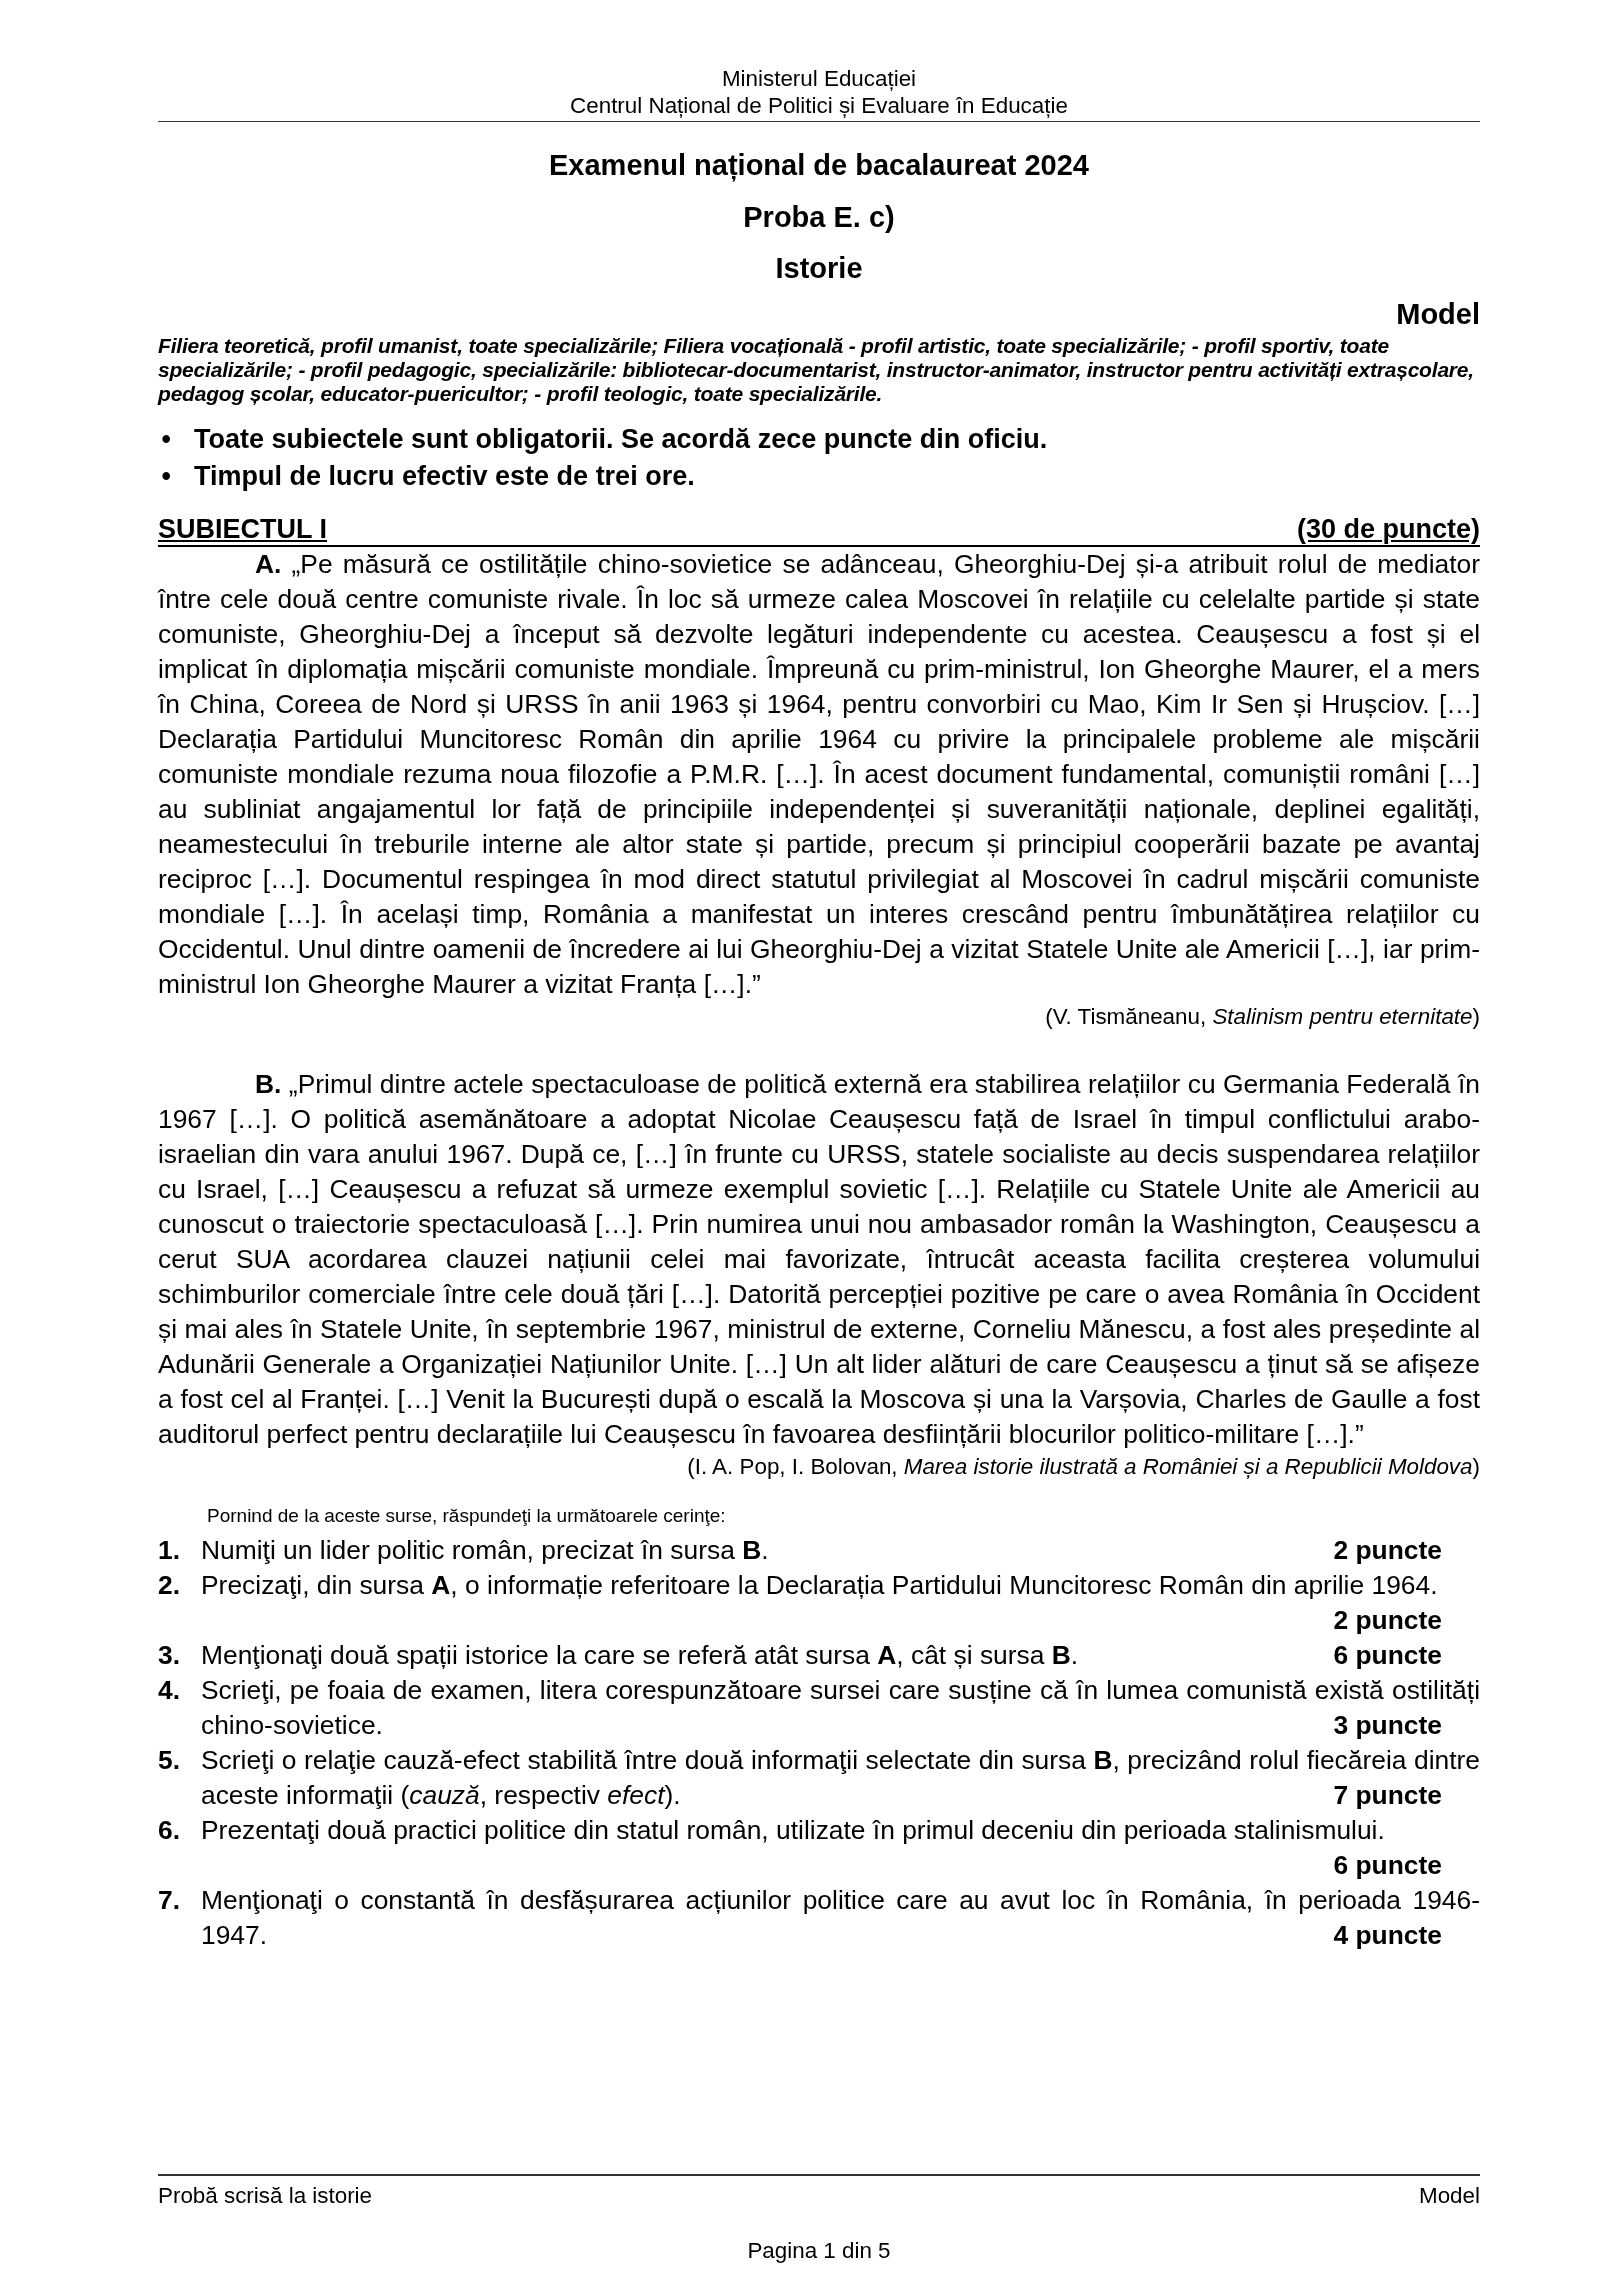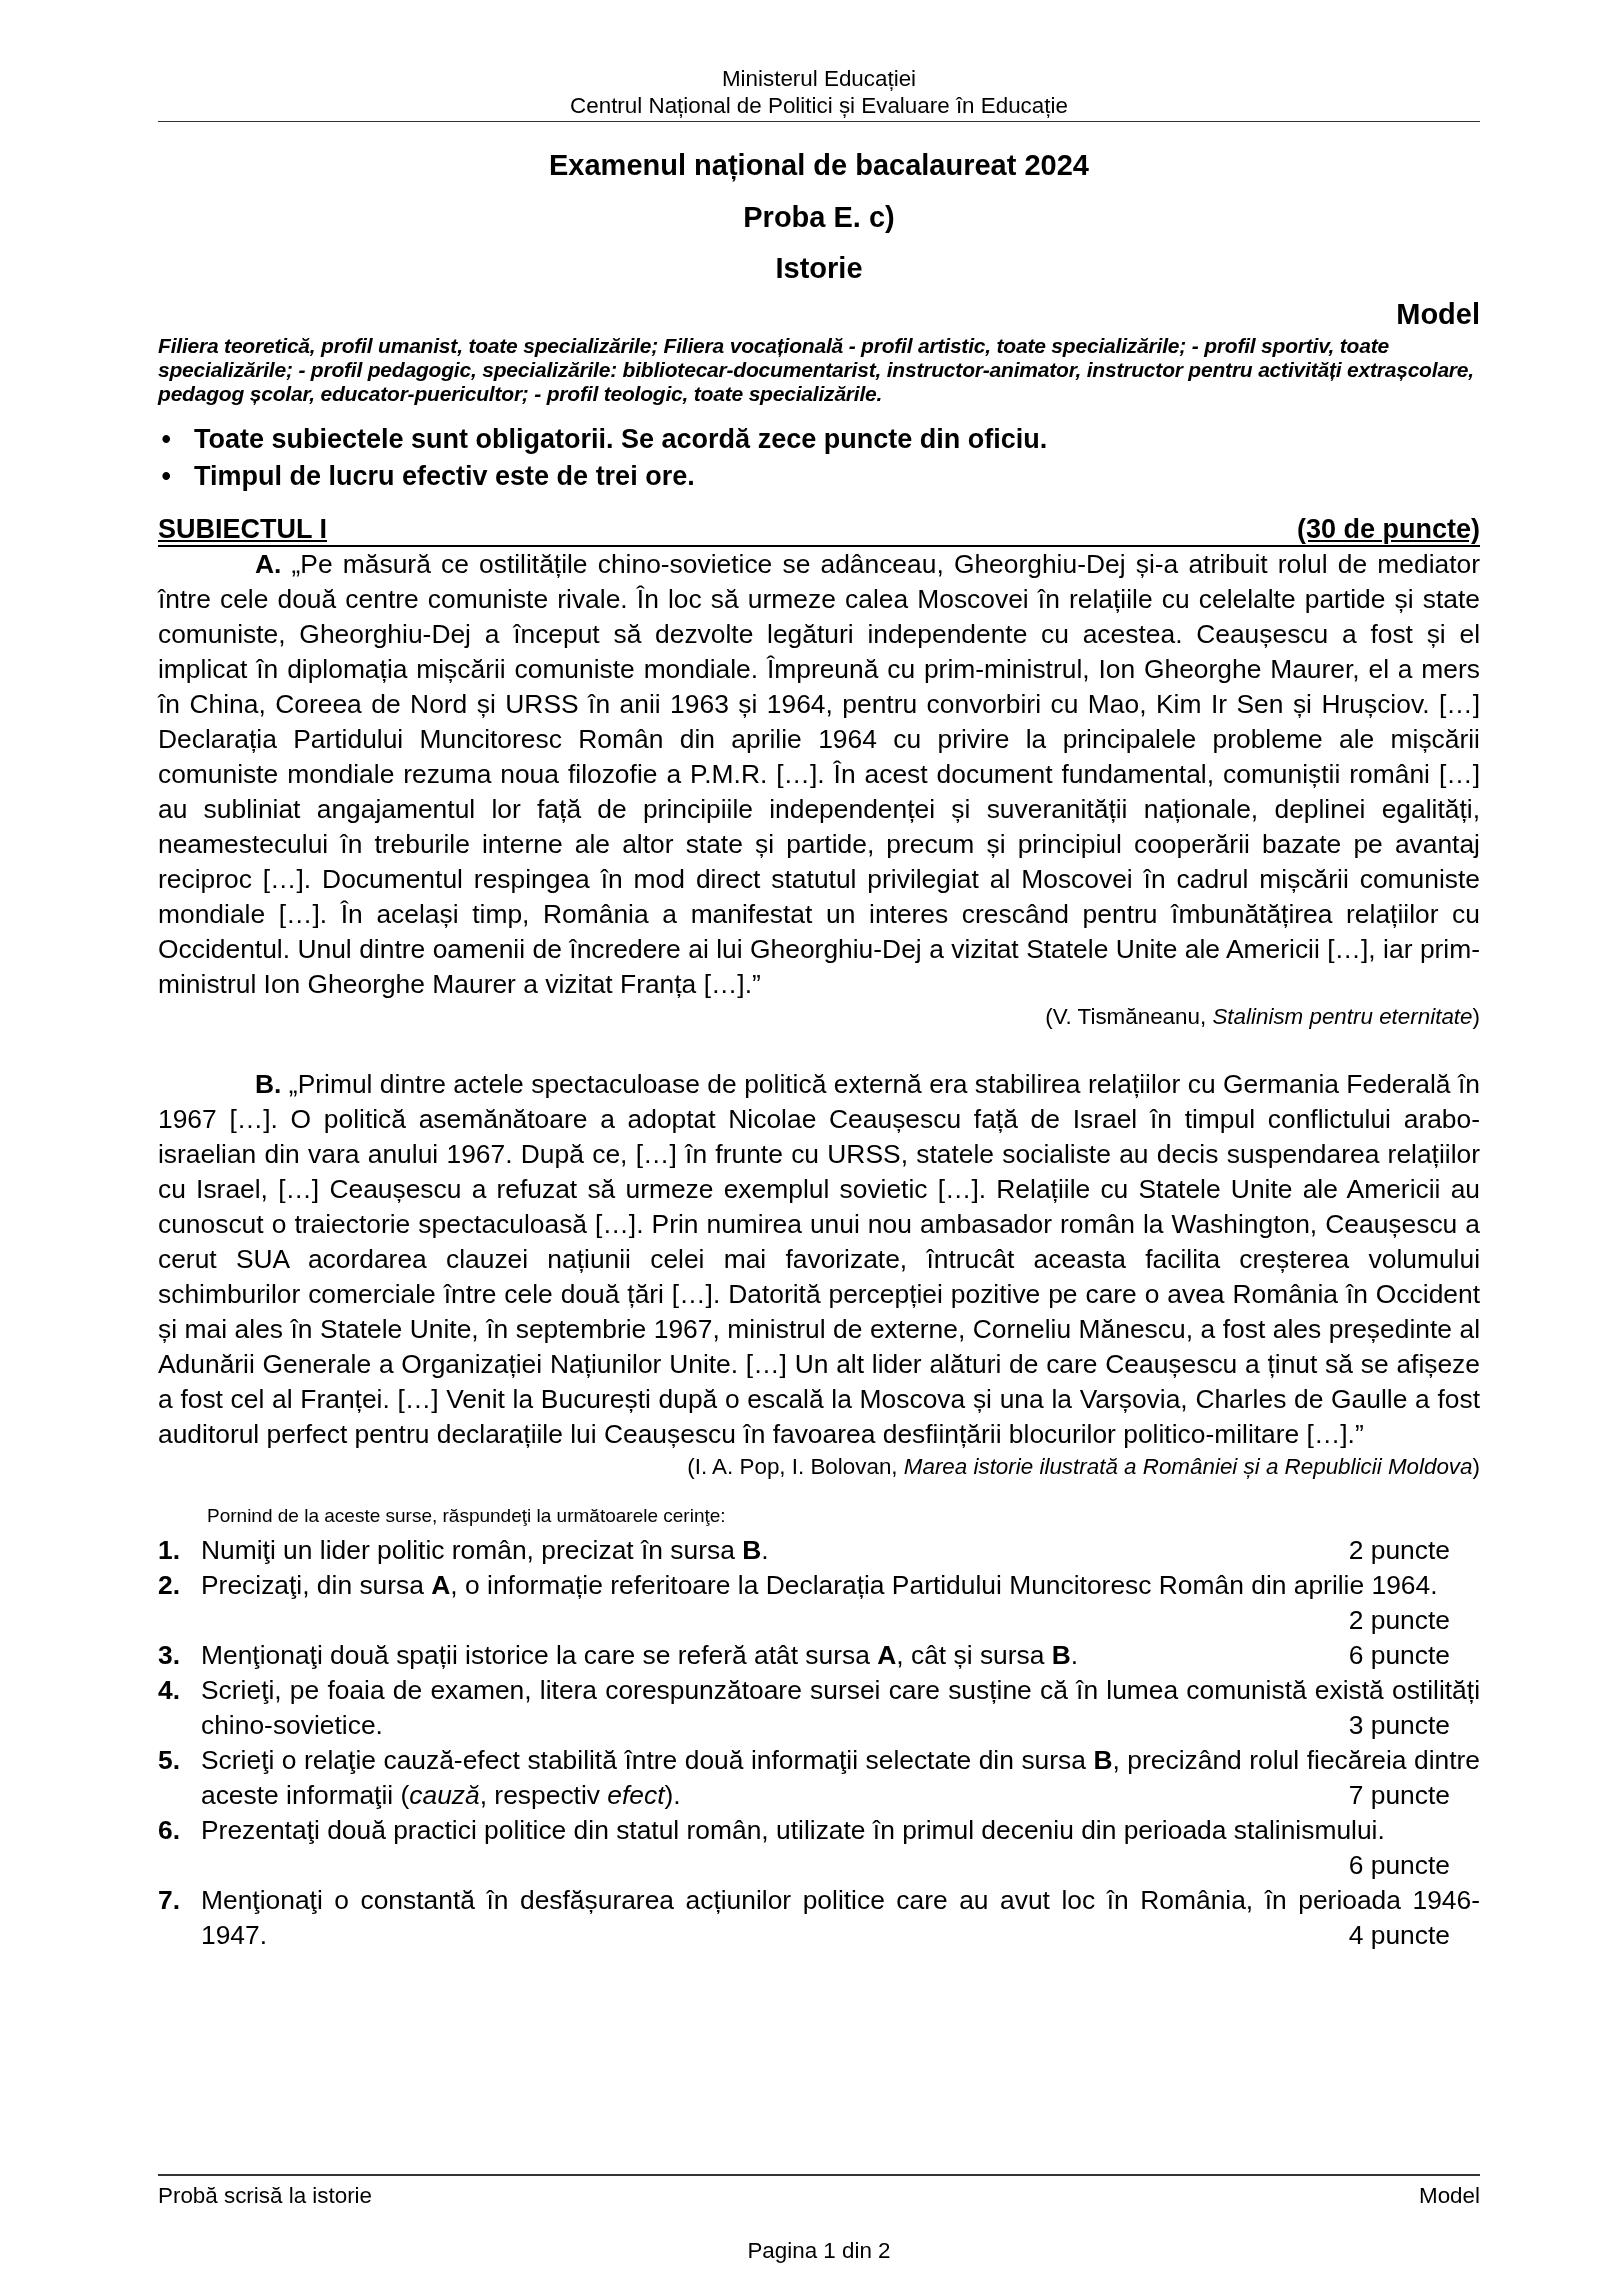--- a/index.html
+++ b/index.html
@@ -24,21 +24,21 @@
   .p { font-size: 26.4px; line-height: 35px; text-align: justify; }
   .indent { text-indent: 97px; }
   .intro { padding-left: 97px; font-size: 26.4px; line-height: 34px; }
   .src { text-align: right; font-size: 22.4px; line-height: 29px; }
   .src i { font-style: italic; margin-top: 24px; }
   .gap { height: 36px; }
   .req-intro { padding-left: 49px; font-size: 19px; line-height: 34px; margin-top: 18px; }
   .req { display: flex; font-size: 26.4px; line-height: 35px; }
   .req .num { width: 43px; font-weight: bold; flex: none; }
   .req .body { flex: 1; position: relative; text-align: justify; }
-  .req .pts { font-weight: normal; float: right; margin-right: 30px; }
+  .req .pts { font-weight: bold; float: right; margin-right: 38px; }
   .footer-rule { position: absolute; left: 158px; width: 1322px; top: 2174px; border-top: 2.7px solid #333; }
   .footer { position: absolute; left: 158px; width: 1322px; top: 2182px; display: flex; justify-content: space-between; font-size: 22.4px; line-height: 27px; }
   .pageno { position: absolute; left: 158px; width: 1322px; top: 2237px; text-align: center; font-size: 22.4px; line-height: 27px; }
   b { font-weight: bold; }
 </style>
 </head>
 <body>
 
 <div class="page">
   <div class="hdr-line1">Ministerul Educației</div>
@@ -101,14 +101,14 @@
         <span class="body"><span>Menţionaţi o constantă în desfășurarea acțiunilor politice care au avut loc în România, în perioada 1946-1947.</span><span class="pts">4 puncte</span></span>
       </div>
     </div>
 </div>
 
 <div class="footer-rule"></div>
 <div class="footer">
   <span>Probă scrisă la istorie</span>
   <span>Model</span>
 </div>
-<div class="pageno">Pagina 1 din 2</div>
+<div class="pageno">Pagina 1 din 5</div>
 
 
 </body></html>

